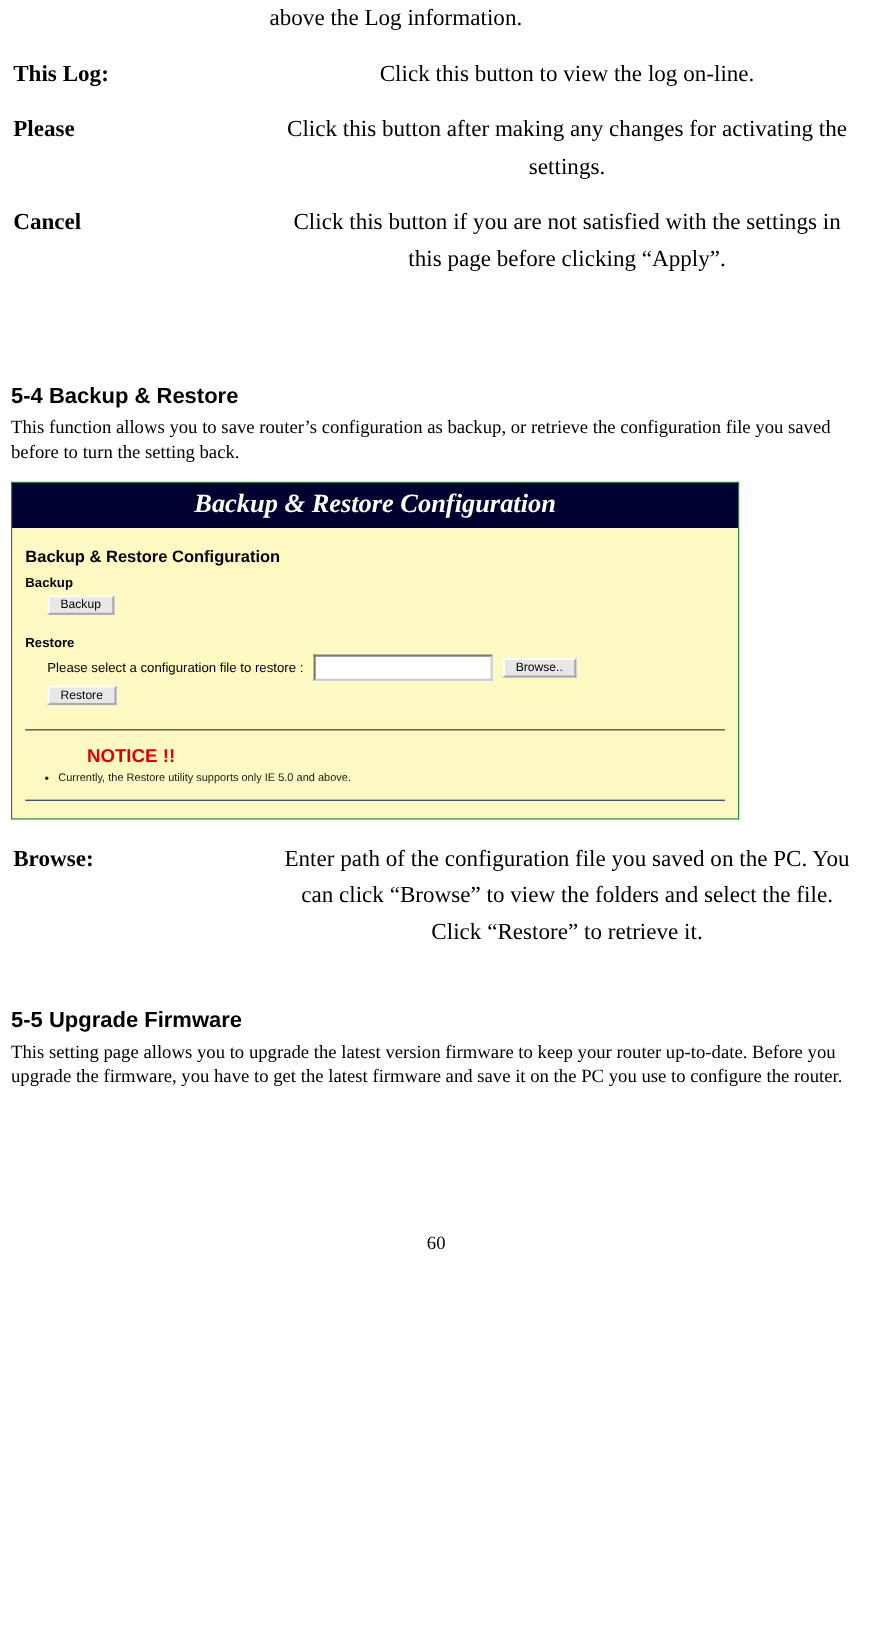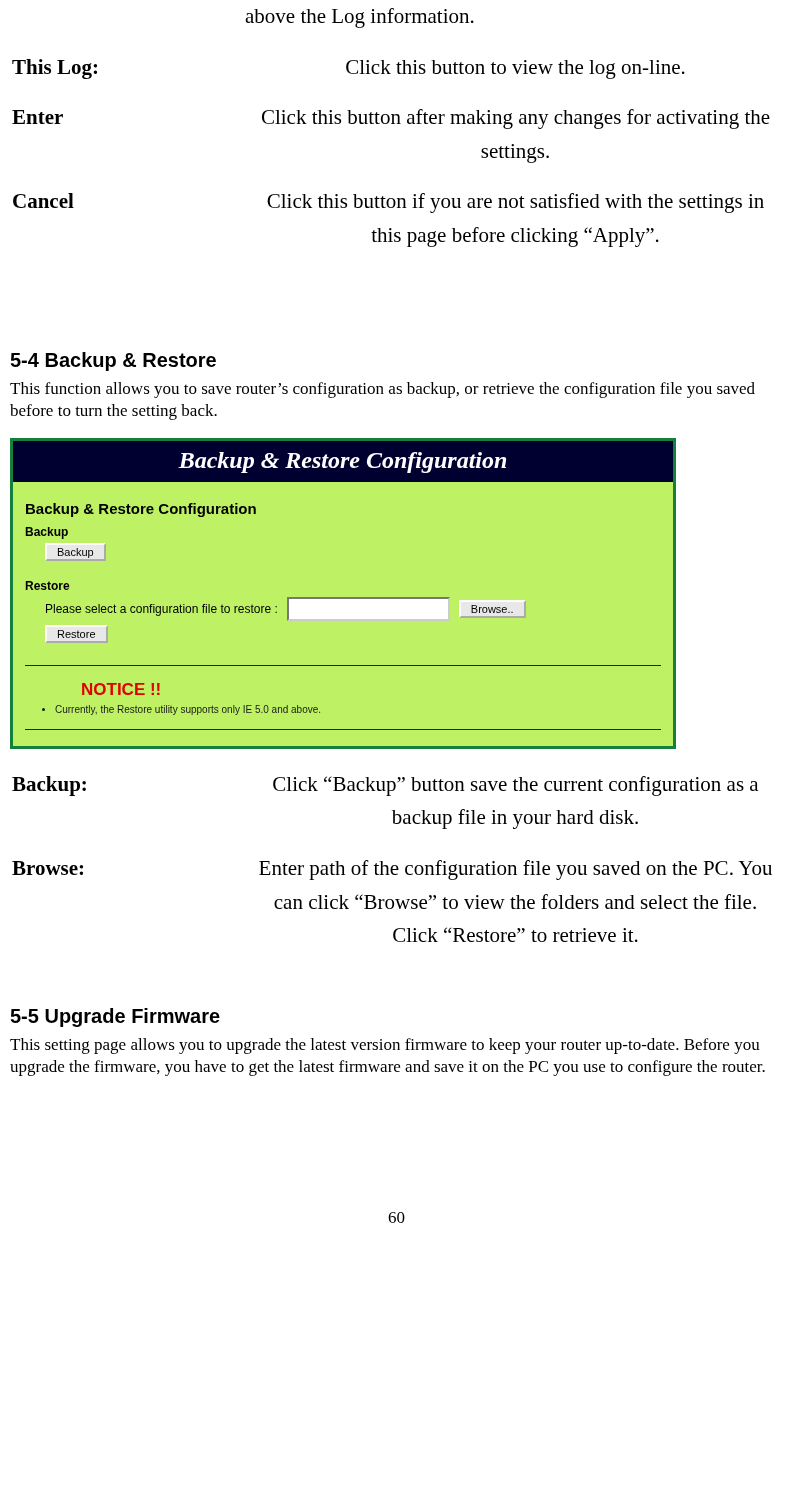--- a/index.html
+++ b/index.html
@@ -46,22 +46,22 @@
     }
     .section-intro {
       font-family: "Times New Roman", serif;
       font-size: 17px;
       line-height: 1.3;
       margin-bottom: 16px;
     }
     
     .screenshot {
       width: 660px;
-      border: 3px solid #15803d;
-      background: #bef264;
+      border: 1px solid #15803d;
+      background: #fef9c3;
       font-family: Verdana, sans-serif;
       margin-bottom: 16px;
     }
     .screenshot-title {
       background: #000030;
       color: #fff;
       text-align: center;
       font-family: "Times New Roman", serif;
       font-weight: bold;
       font-style: italic;
@@ -151,21 +151,21 @@
 
   <div class="first-desc">above the Log information.</div>
 
   <table class="def-table">
     <tbody>
         <tr>
       <td class="def-label">This Log:</td>
       <td class="def-desc">Click this button to view the log on-line.</td>
     </tr>
     <tr>
-      <td class="def-label">Enter</td>
+      <td class="def-label">Please</td>
       <td class="def-desc">Click this button after making any changes for activating the settings.</td>
     </tr>
     <tr>
       <td class="def-label">Cancel</td>
       <td class="def-desc">Click this button if you are not satisfied with the settings in this page before clicking “Apply”.</td>
     </tr>
   </tbody>
     </table>
 
   <div class="section-heading">5-4 Backup &amp; Restore</div>
@@ -199,24 +199,20 @@
       <ul class="notice-list">
         <li>Currently, the Restore utility supports only IE 5.0 and above.</li>
       </ul>
 
       <hr class="hr-line" style="margin-top:14px; margin-bottom:6px;">
     </div>
   </div>
 
   <table class="def-table second">
     <tbody>
-        <tr>
-      <td class="def-label">Backup:</td>
-      <td class="def-desc">Click “Backup” button save the current configuration as a backup file in your hard disk.</td>
-    </tr>
     <tr>
       <td class="def-label">Browse:</td>
       <td class="def-desc">Enter path of the configuration file you saved on the PC. You can click “Browse” to view the folders and select the file. Click “Restore” to retrieve it.</td>
     </tr>
   </tbody>
     </table>
 
   <div class="section-heading upgrade">5-5 Upgrade Firmware</div>
   <div class="section-intro">This setting page allows you to upgrade the latest version firmware to keep your router up-to-date. Before you upgrade the firmware, you have to get the latest firmware and save it on the PC you use to configure the router.</div>
 

